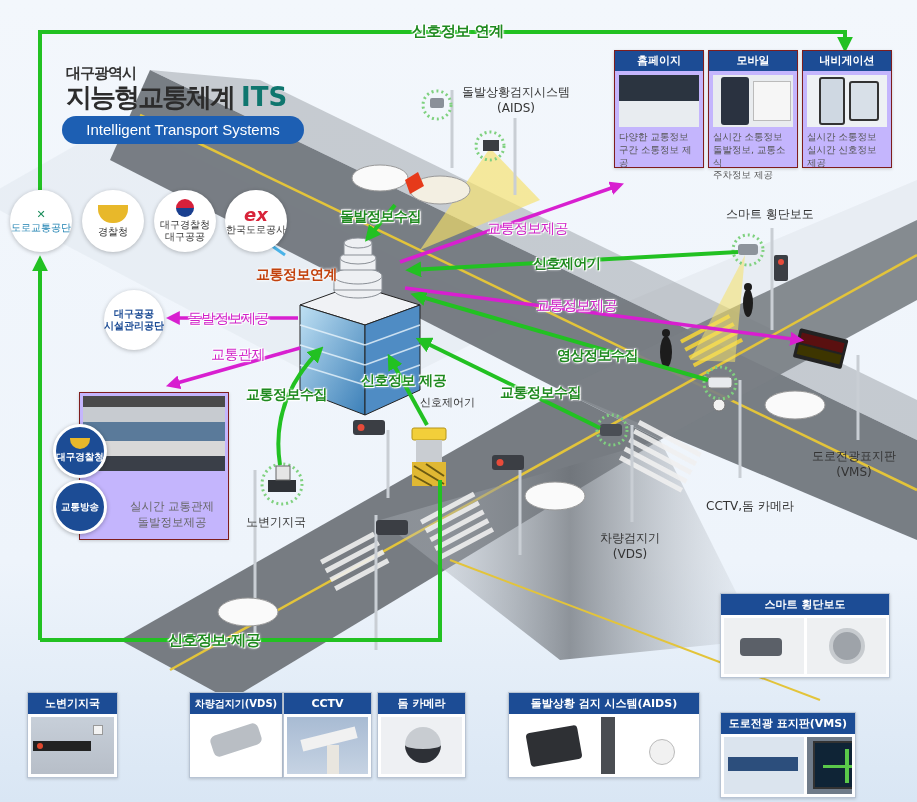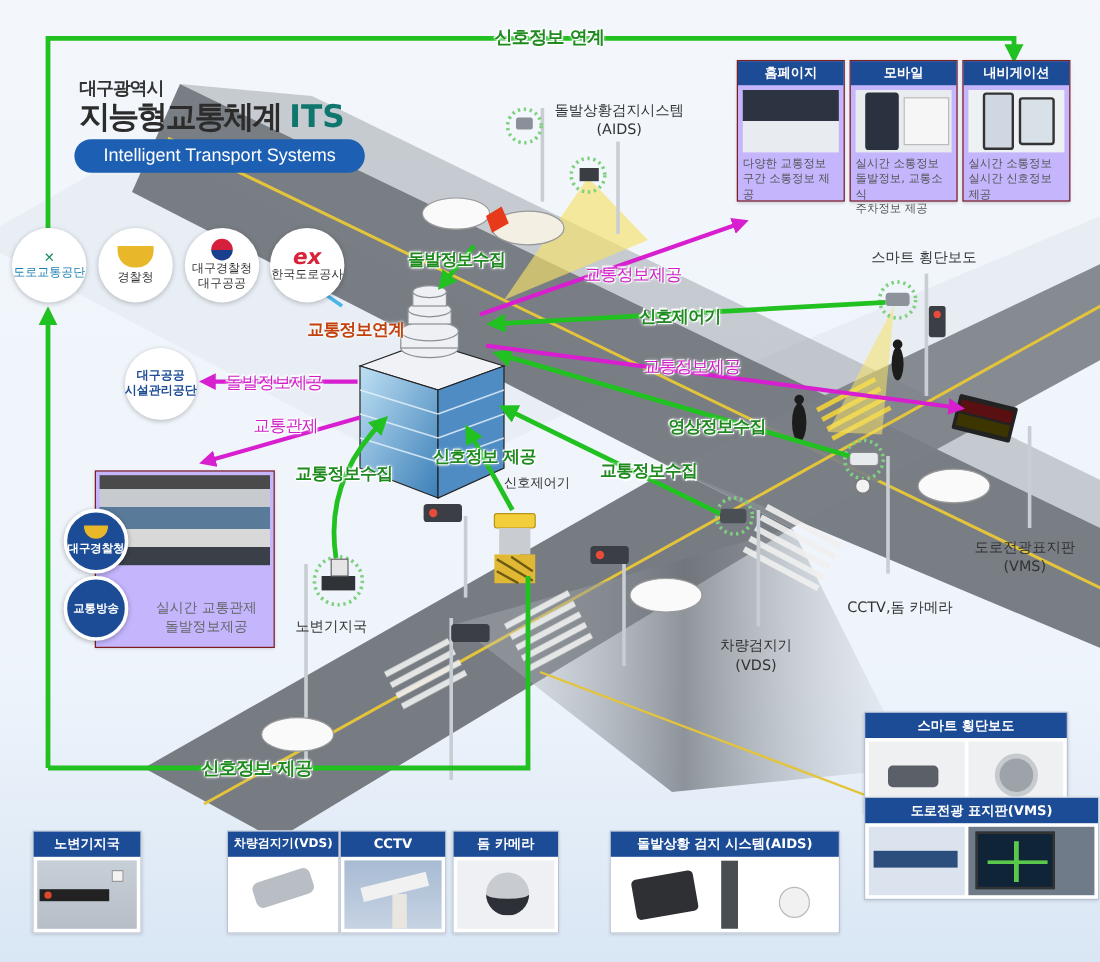--- a/index.html
+++ b/index.html
@@ -381,21 +381,21 @@
   <div class="card-h">돌발상황 검지 시스템(AIDS)</div>
   <div class="photo" style="left:3px;width:84px;background:#fff">
     <div style="position:absolute;left:16px;top:12px;width:52px;height:34px;background:#2e3034;border-radius:4px;transform:rotate(-10deg)"></div>
   </div>
   <div class="photo" style="left:90px;right:3px;background:#fff">
     <div style="position:absolute;left:2px;top:0;width:14px;height:60px;background:#4a4d52"></div>
     <div style="position:absolute;left:50px;top:22px;width:26px;height:26px;border-radius:50%;background:#f1f1f1;border:1px solid #bbb"></div>
   </div>
 </div>
 
-<div class="abs bcard" style="left:720px;top:664px;width:196px;height:86px">
+<div class="abs bcard" style="left:720px;top:712px;width:136px;height:86px">
   <div class="card-h">도로전광 표지판(VMS)</div>
   <div class="photo" style="left:3px;width:80px;background:#dbe4ee">
     <div style="position:absolute;left:4px;top:20px;width:70px;height:14px;background:#2c4e7c"></div>
   </div>
   <div class="photo" style="left:86px;right:3px;background:#6f7b89">
     <div style="position:absolute;left:6px;top:4px;width:66px;height:48px;background:#0f2436;border:2px solid #333"></div>
     <div style="position:absolute;left:38px;top:12px;width:4px;height:34px;background:#5ac84a"></div>
     <div style="position:absolute;left:16px;top:28px;width:50px;height:3px;background:#5ac84a"></div>
   </div>
 </div>

